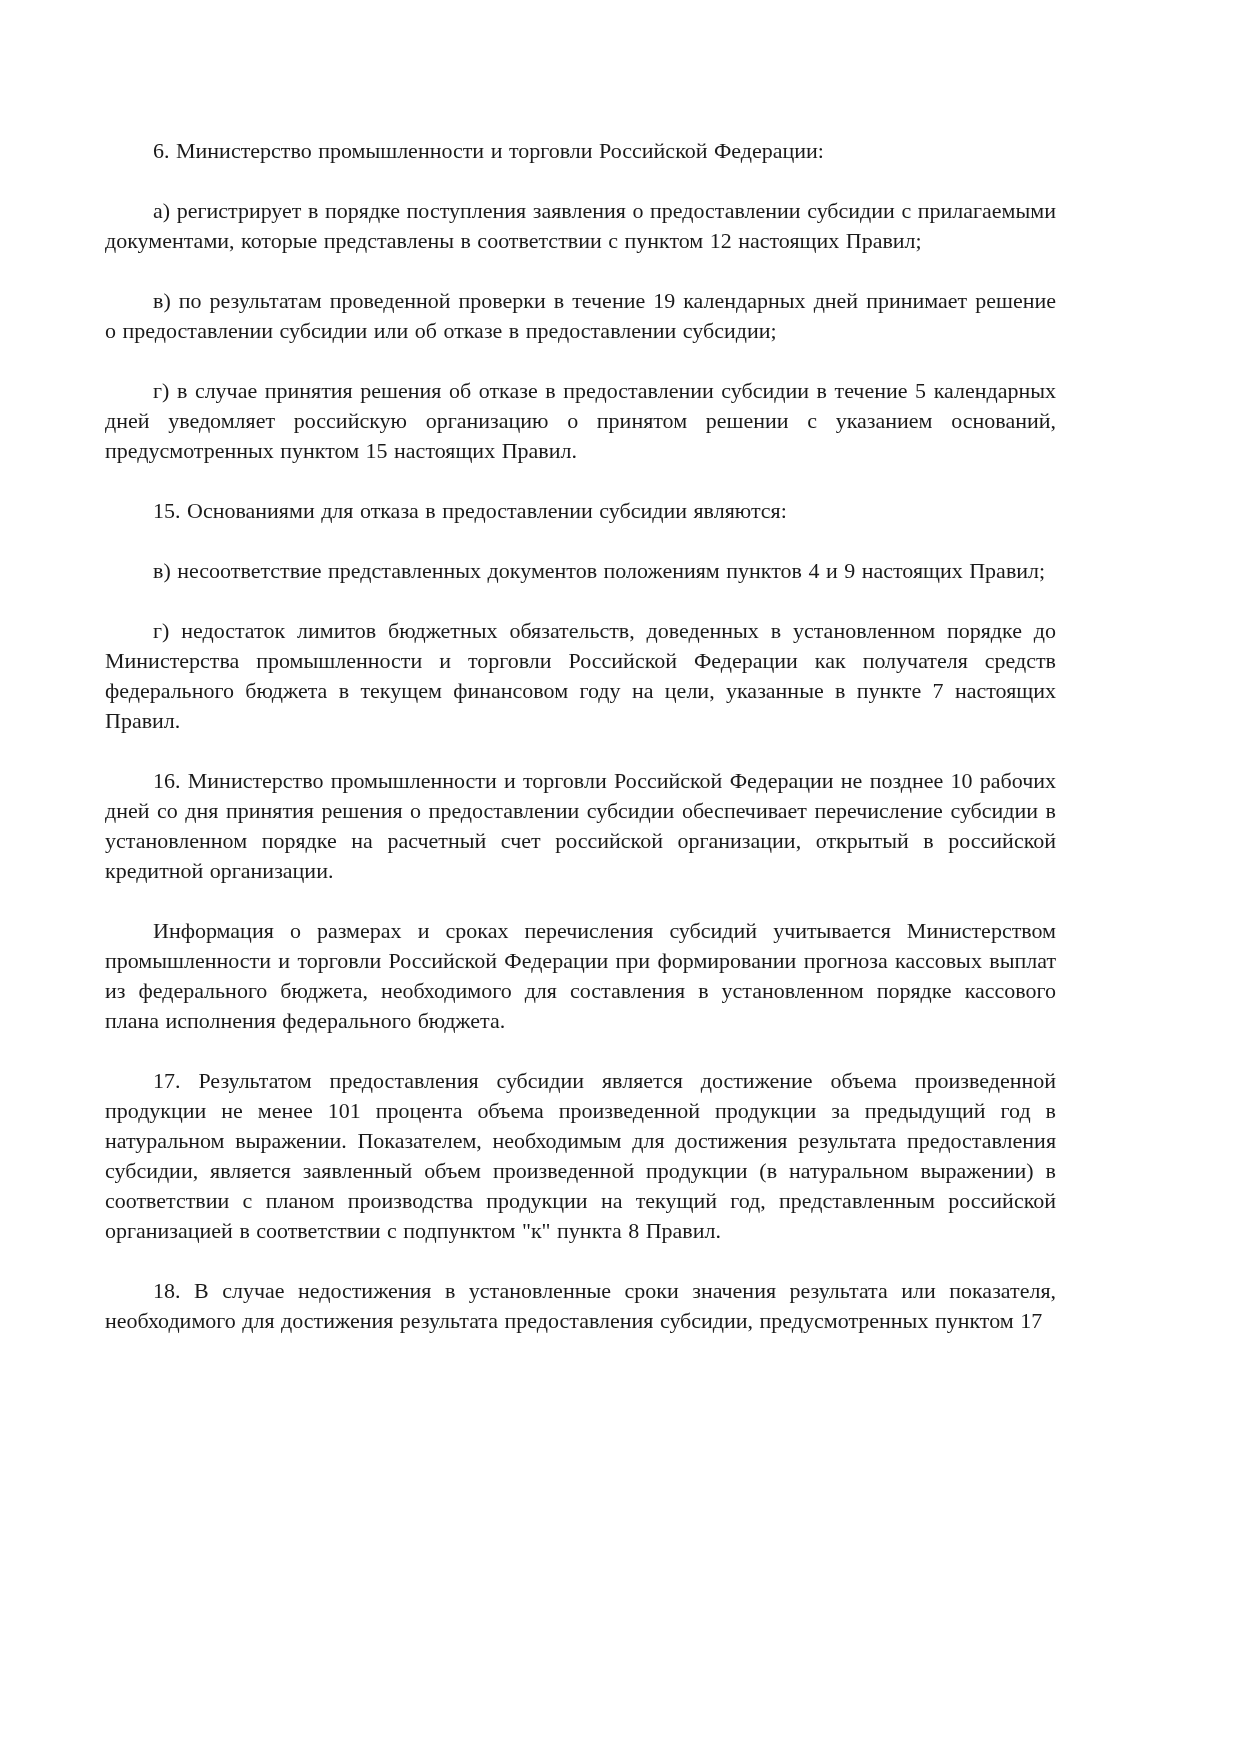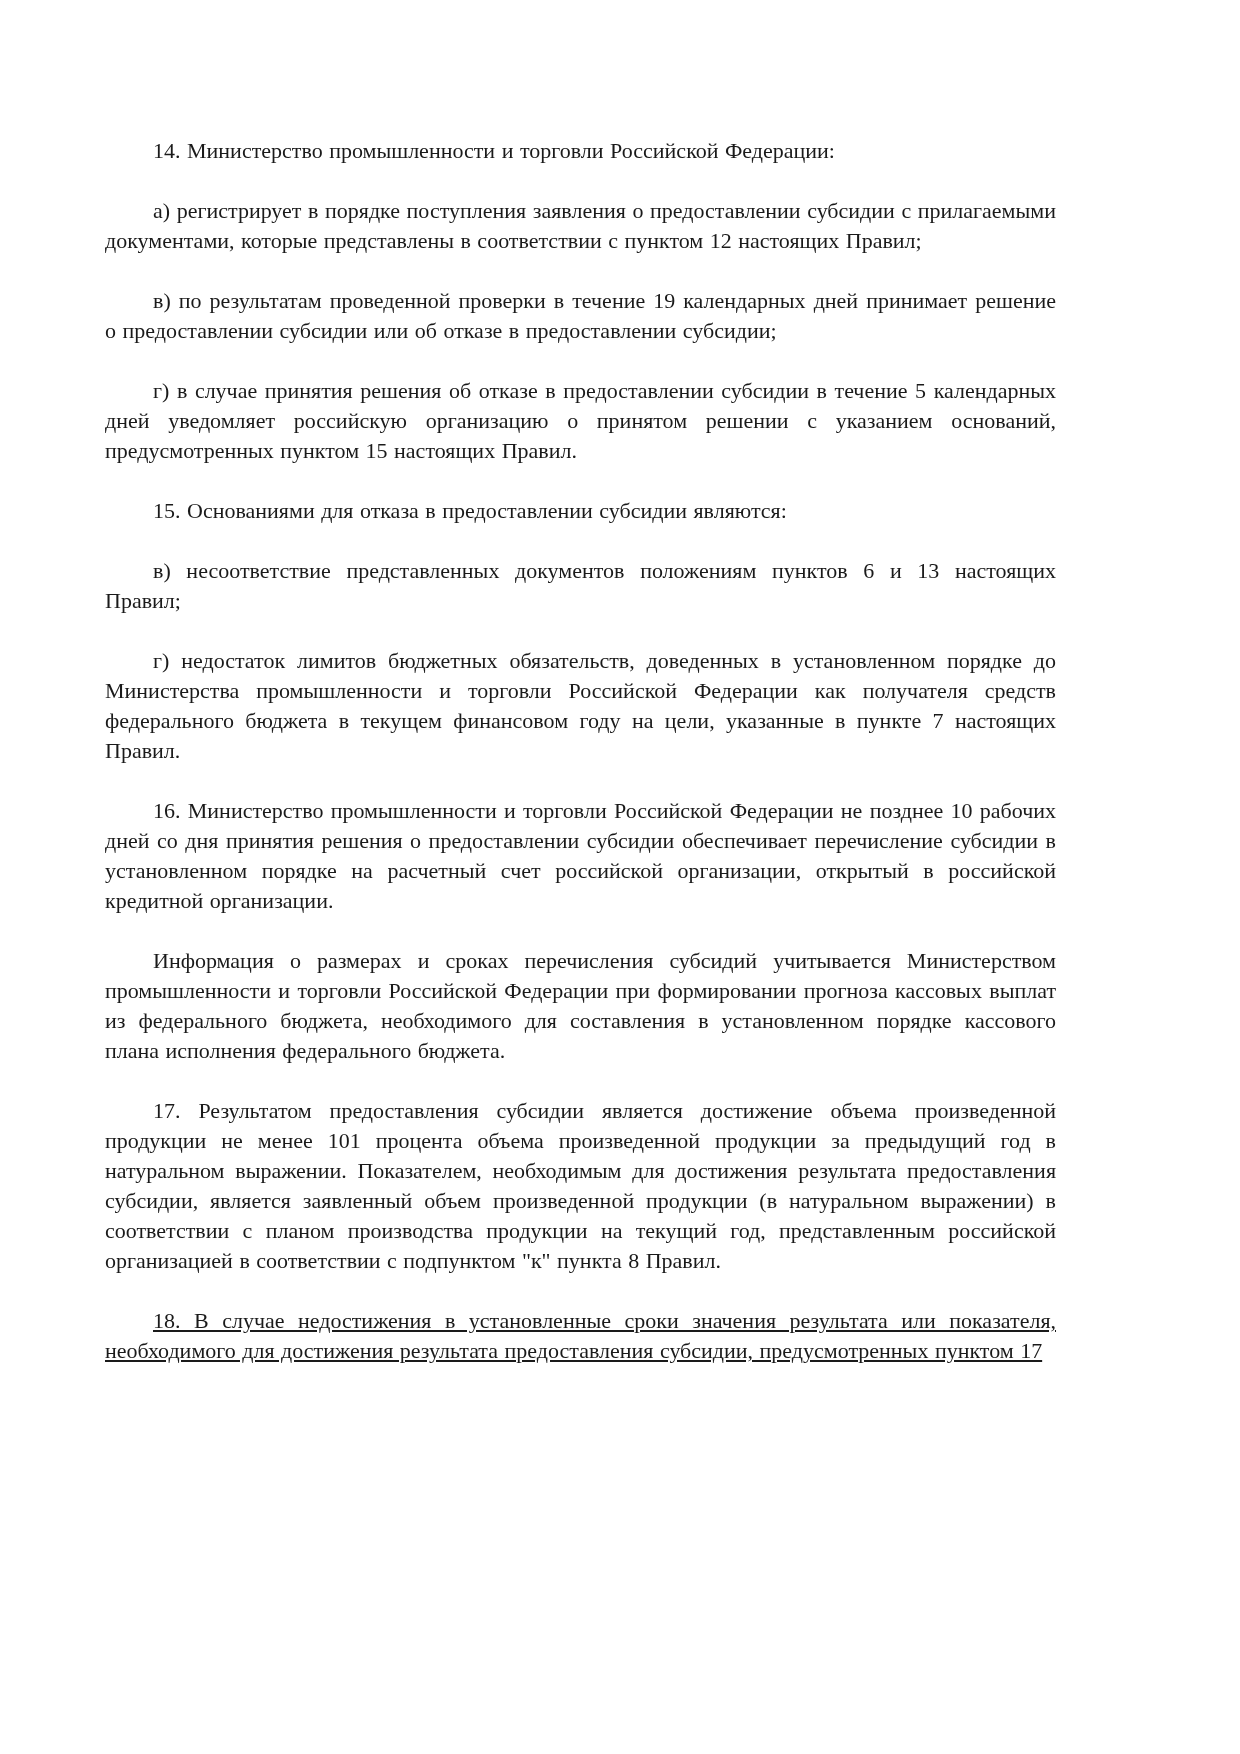--- a/index.html
+++ b/index.html
@@ -21,31 +21,30 @@
     color: #1a1a1a;
   }
   .para {
     margin: 0 0 30px 0;
     text-align: justify;
     text-indent: 48px;
     word-spacing: 1px;
   }
   .para:last-child {
     margin-bottom: 0;
-    text-decoration: underline;
   }
 </style>
 </head>
 <body>
 
 <div class="page">
-  <p class="para">14. Министерство промышленности и торговли Российской Федерации:</p>
+  <p class="para">6. Министерство промышленности и торговли Российской Федерации:</p>
   <p class="para">а) регистрирует в порядке поступления заявления о предоставлении субсидии с прилагаемыми документами, которые представлены в соответствии с пунктом 12 настоящих Правил;</p>
   <p class="para">в) по результатам проведенной проверки в течение 19 календарных дней принимает решение о предоставлении субсидии или об отказе в предоставлении субсидии;</p>
   <p class="para">г) в случае принятия решения об отказе в предоставлении субсидии в течение 5 календарных дней уведомляет российскую организацию о принятом решении с указанием оснований, предусмотренных пунктом 15 настоящих Правил.</p>
   <p class="para">15. Основаниями для отказа в предоставлении субсидии являются:</p>
-  <p class="para">в) несоответствие представленных документов положениям пунктов 6 и 13 настоящих Правил;</p>
+  <p class="para">в) несоответствие представленных документов положениям пунктов 4 и 9 настоящих Правил;</p>
   <p class="para">г) недостаток лимитов бюджетных обязательств, доведенных в установленном порядке до Министерства промышленности и торговли Российской Федерации как получателя средств федерального бюджета в текущем финансовом году на цели, указанные в пункте 7 настоящих Правил.</p>
   <p class="para">16. Министерство промышленности и торговли Российской Федерации не позднее 10 рабочих дней со дня принятия решения о предоставлении субсидии обеспечивает перечисление субсидии в установленном порядке на расчетный счет российской организации, открытый в российской кредитной организации.</p>
   <p class="para">Информация о размерах и сроках перечисления субсидий учитывается Министерством промышленности и торговли Российской Федерации при формировании прогноза кассовых выплат из федерального бюджета, необходимого для составления в установленном порядке кассового плана исполнения федерального бюджета.</p>
   <p class="para">17. Результатом предоставления субсидии является достижение объема произведенной продукции не менее 101 процента объема произведенной продукции за предыдущий год в натуральном выражении. Показателем, необходимым для достижения результата предоставления субсидии, является заявленный объем произведенной продукции (в натуральном выражении) в соответствии с планом производства продукции на текущий год, представленным российской организацией в соответствии с подпунктом "к" пункта 8 Правил.</p>
   <p class="para">18. В случае недостижения в установленные сроки значения результата или показателя, необходимого для достижения результата предоставления субсидии, предусмотренных пунктом 17</p>
 </div>
 
 </body></html>

